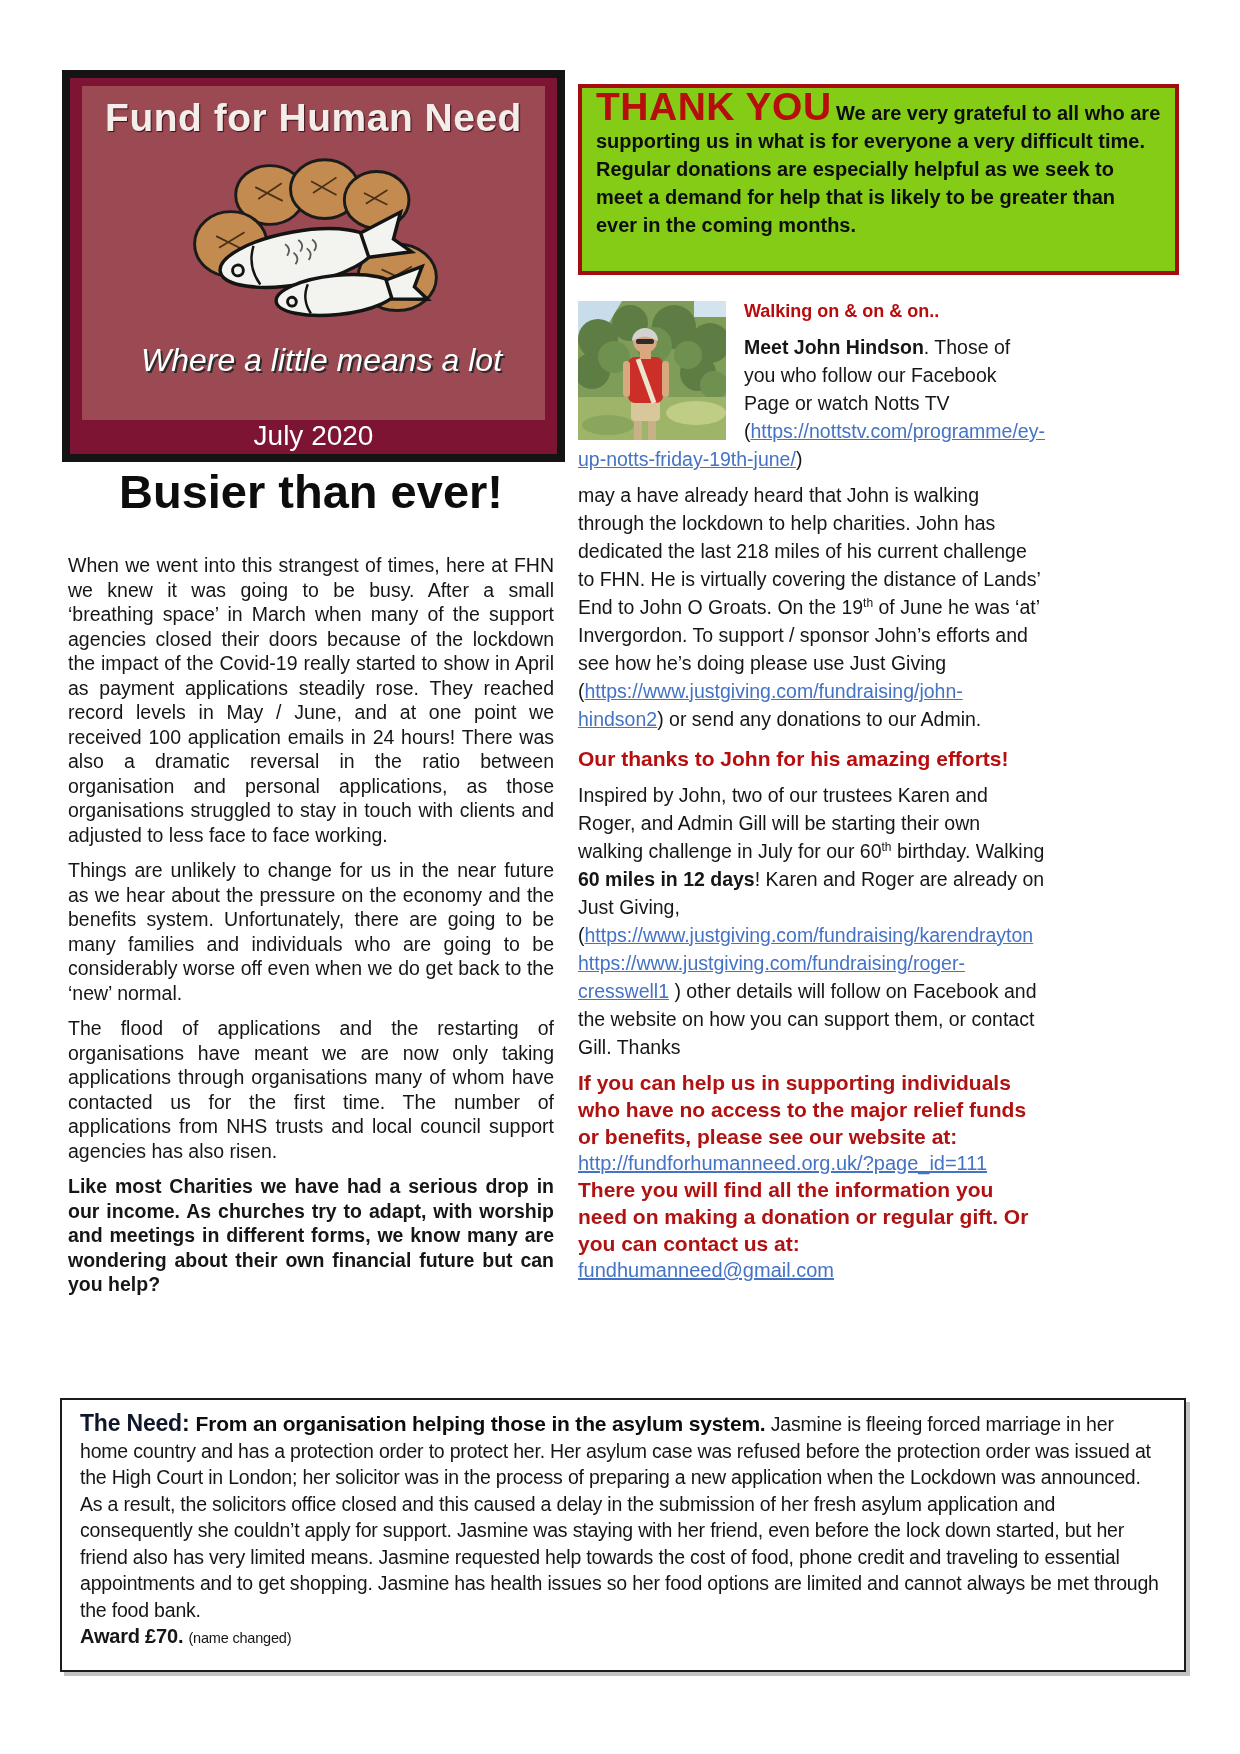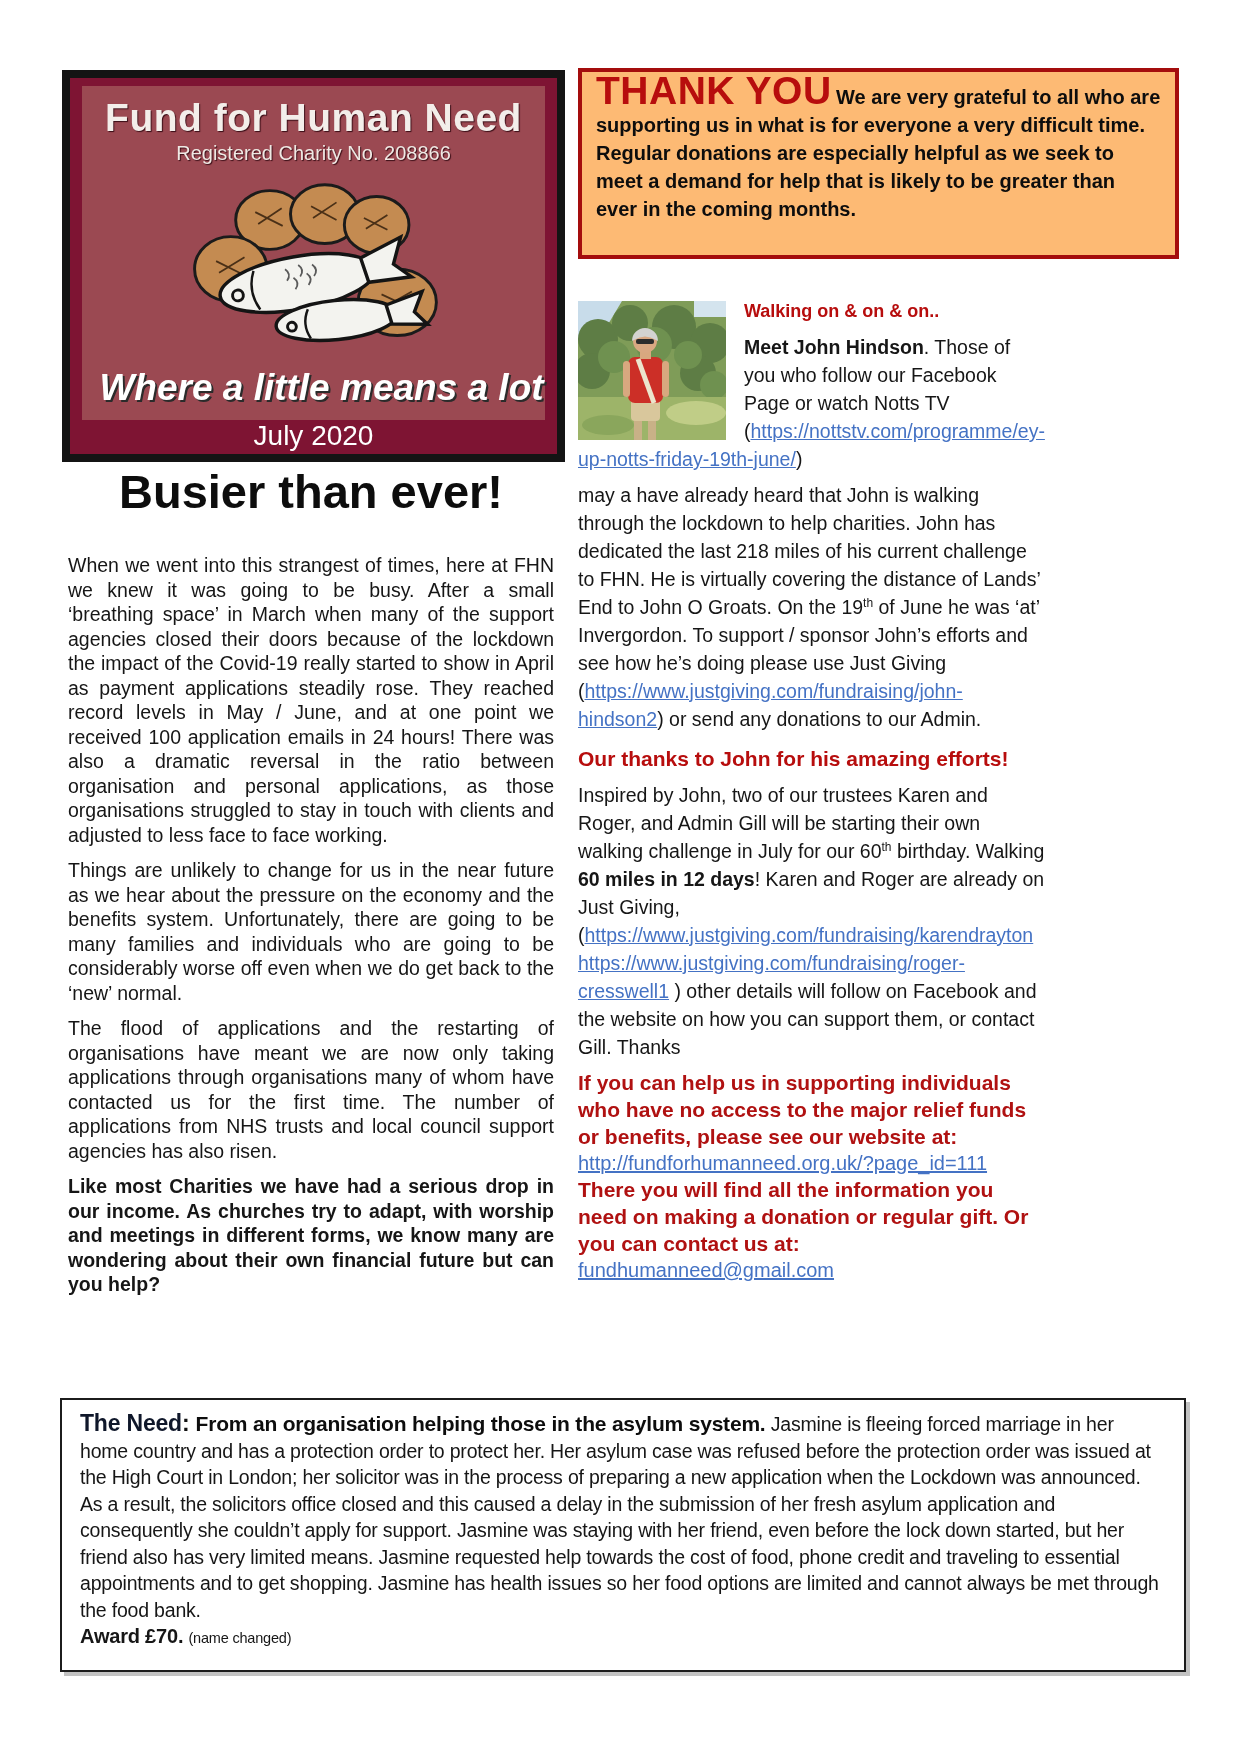--- a/index.html
+++ b/index.html
@@ -20,32 +20,32 @@
   }
   .logo-title {
     color:#f3eeea; font-size:39px; font-weight:bold; letter-spacing:0.5px;
     text-shadow:1px 1px 1px #3a0d16;
   }
   .logo-sub {
     color:#efe9e4; font-size:20px; margin-top:2px; text-shadow:1px 1px 1px #3a0d16;
   }
   .logo-art { margin-top:8px; }
   .logo-tagline {
-    color:#ffffff; font-size:37px; font-weight:bold; font-style:italic;
+    color:#ffffff; font-size:32px; font-weight:normal; font-style:italic;
     text-shadow:2px 2px 0 #2b2b2b; margin-top:4px;margin-left:16px;
   }
   .logo-date {
     position:absolute; left:0; right:0; bottom:0; height:34px;
     text-align:center; color:#ffffff; font-size:28px; font-weight:normal;
   }
 
   
   .thankyou-box {
-    position:absolute; left:578px; top:68px; width:601px; height:191px;
-    border:4px solid #a40d0d; background:#fdba74; padding:5px 14px 0 14px;
+    position:absolute; left:578px; top:84px; width:601px; height:191px;
+    border:4px solid #a40d0d; background:#84cc16; padding:5px 14px 0 14px;
   }
   .ty-title { color:#b70d0d; font-size:39px; font-weight:bold; letter-spacing:0.5px; }
   .ty-body { font-size:20px; font-weight:bold; color:#0d0d0d; }
   .thankyou-box p { line-height:27px; }
 
   
   .main-title {
     position:absolute; left:68px; top:464px; width:486px;
     text-align:center; font-size:47px; font-weight:bold; color:#0d0d0d;
   }
@@ -98,21 +98,20 @@
   .need-note { font-size:14.5px; font-weight:normal; }
 </style>
 </head>
 <body>
 
 <div class="page">
 
   <div class="logo-box">
     <div class="logo-scan">
       <div class="logo-title">Fund for Human Need</div>
-      <div class="logo-sub">Registered Charity No. 208866</div>
       <div class="logo-art">
         <svg width="310" height="186" viewBox="0 0 310 190">
           <g stroke="#1b1b1b" stroke-width="3" fill="#c48b51">
             <ellipse cx="110" cy="48" rx="35" ry="30"></ellipse>
             <ellipse cx="166" cy="42" rx="35" ry="30"></ellipse>
             <ellipse cx="219" cy="53" rx="33" ry="29"></ellipse>
             <ellipse cx="70" cy="98" rx="37" ry="33"></ellipse>
             <ellipse cx="240" cy="132" rx="40" ry="34"></ellipse>
           </g>
           <g stroke="#4a3017" stroke-width="1.8" fill="none">

